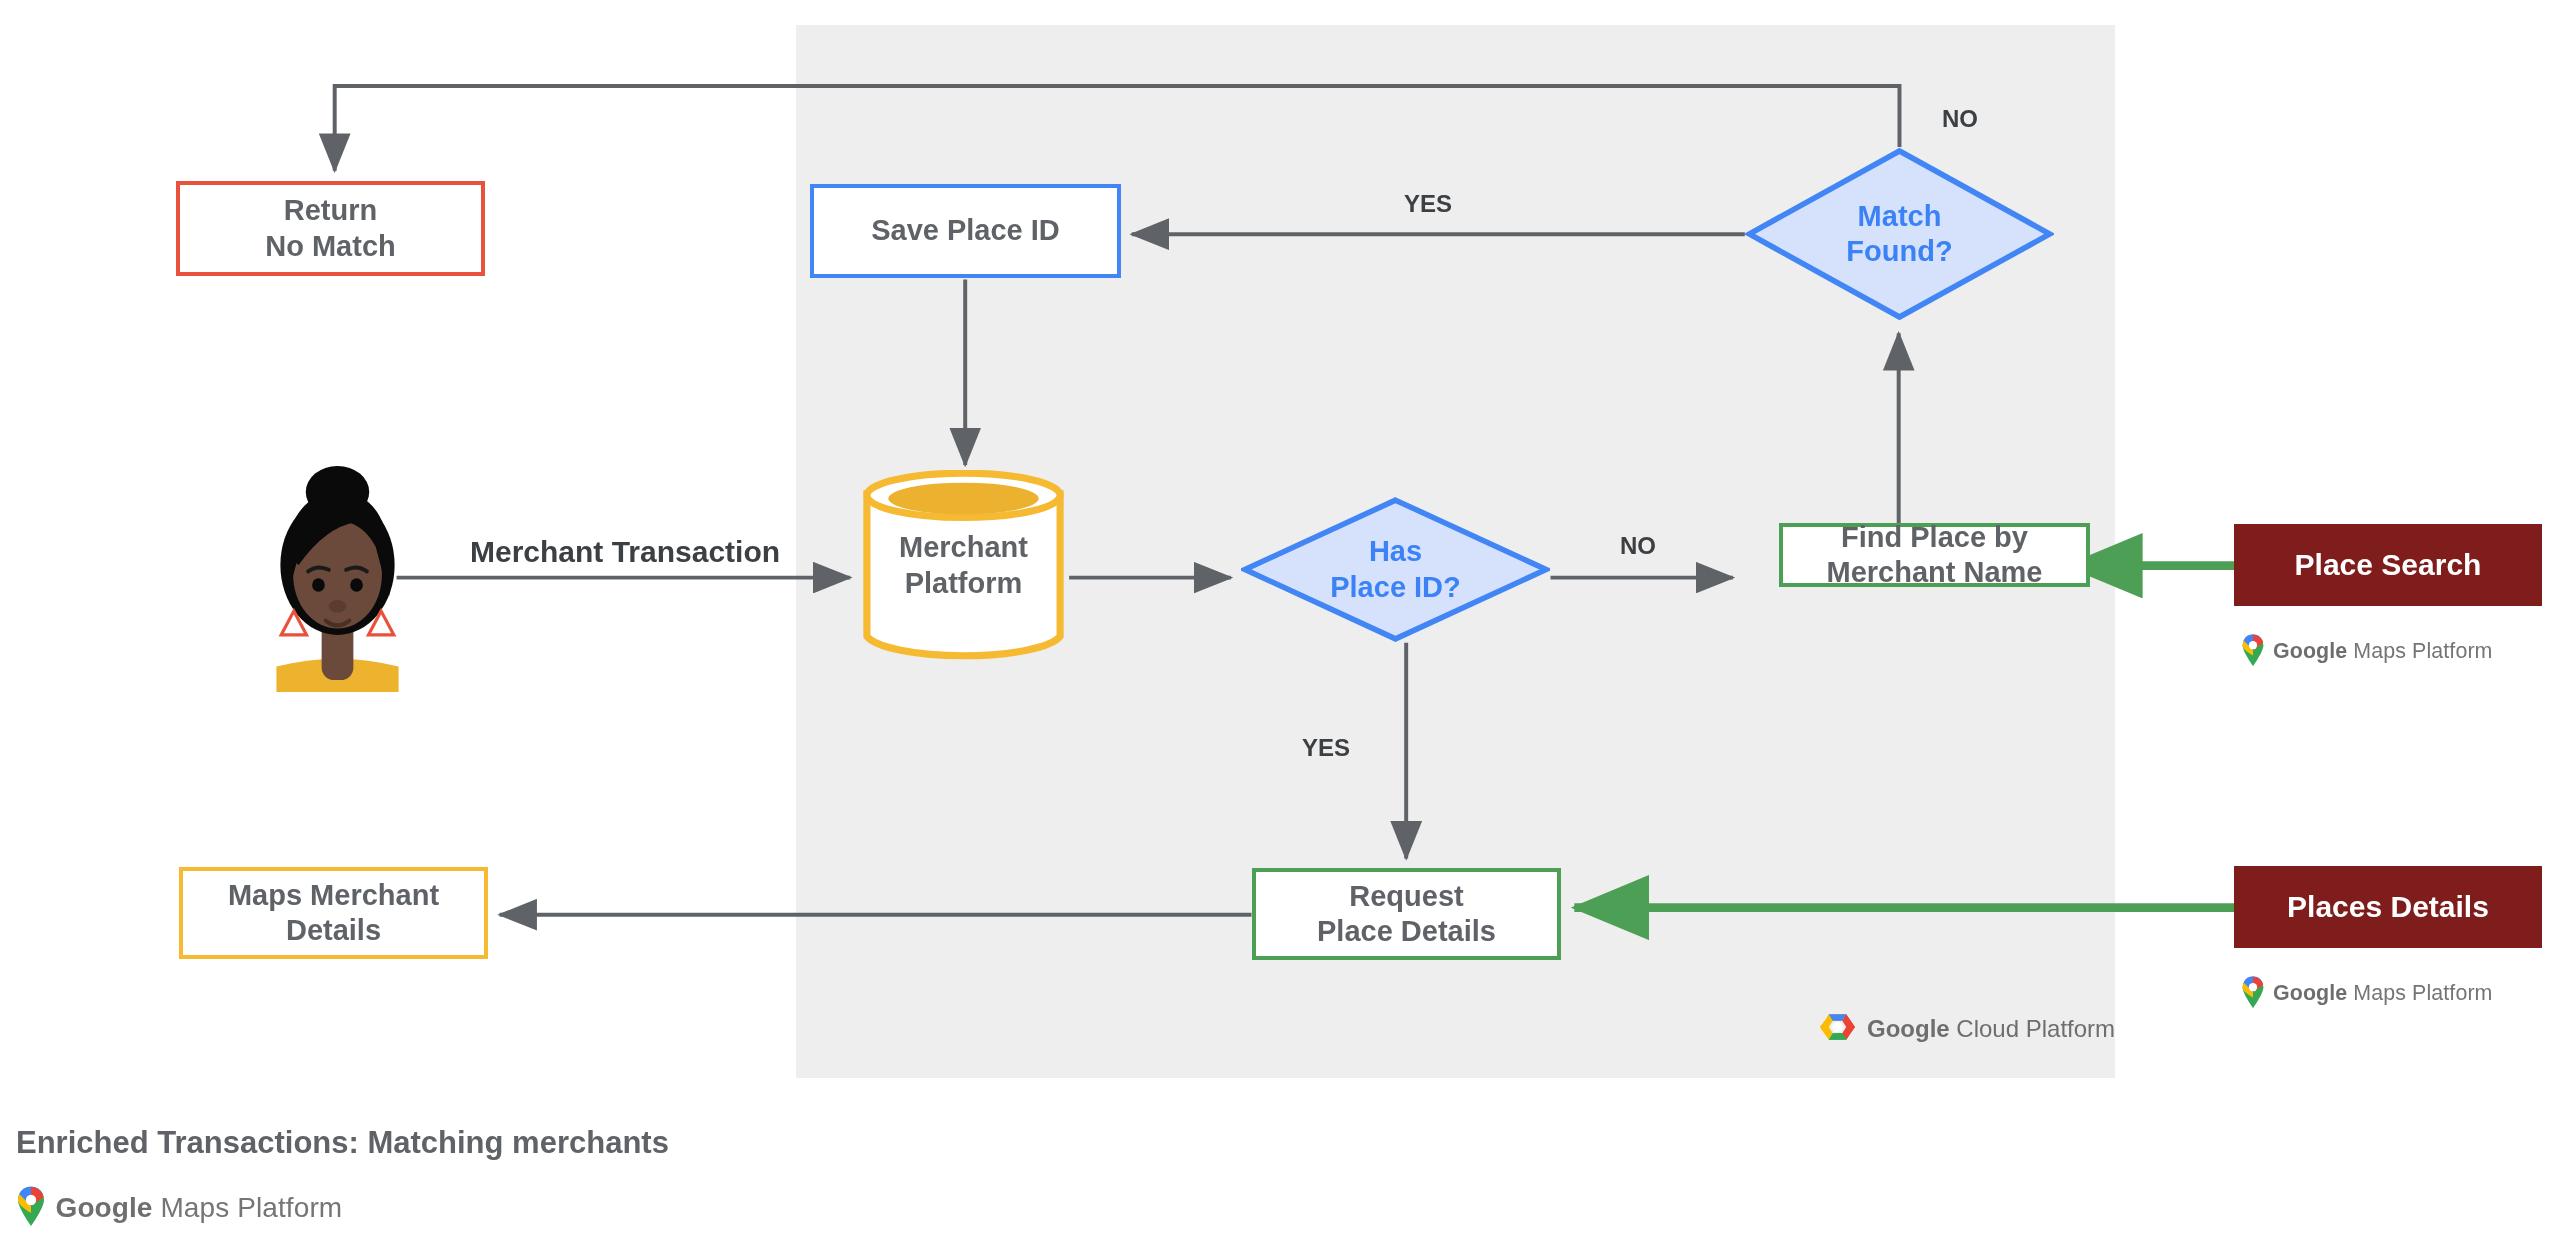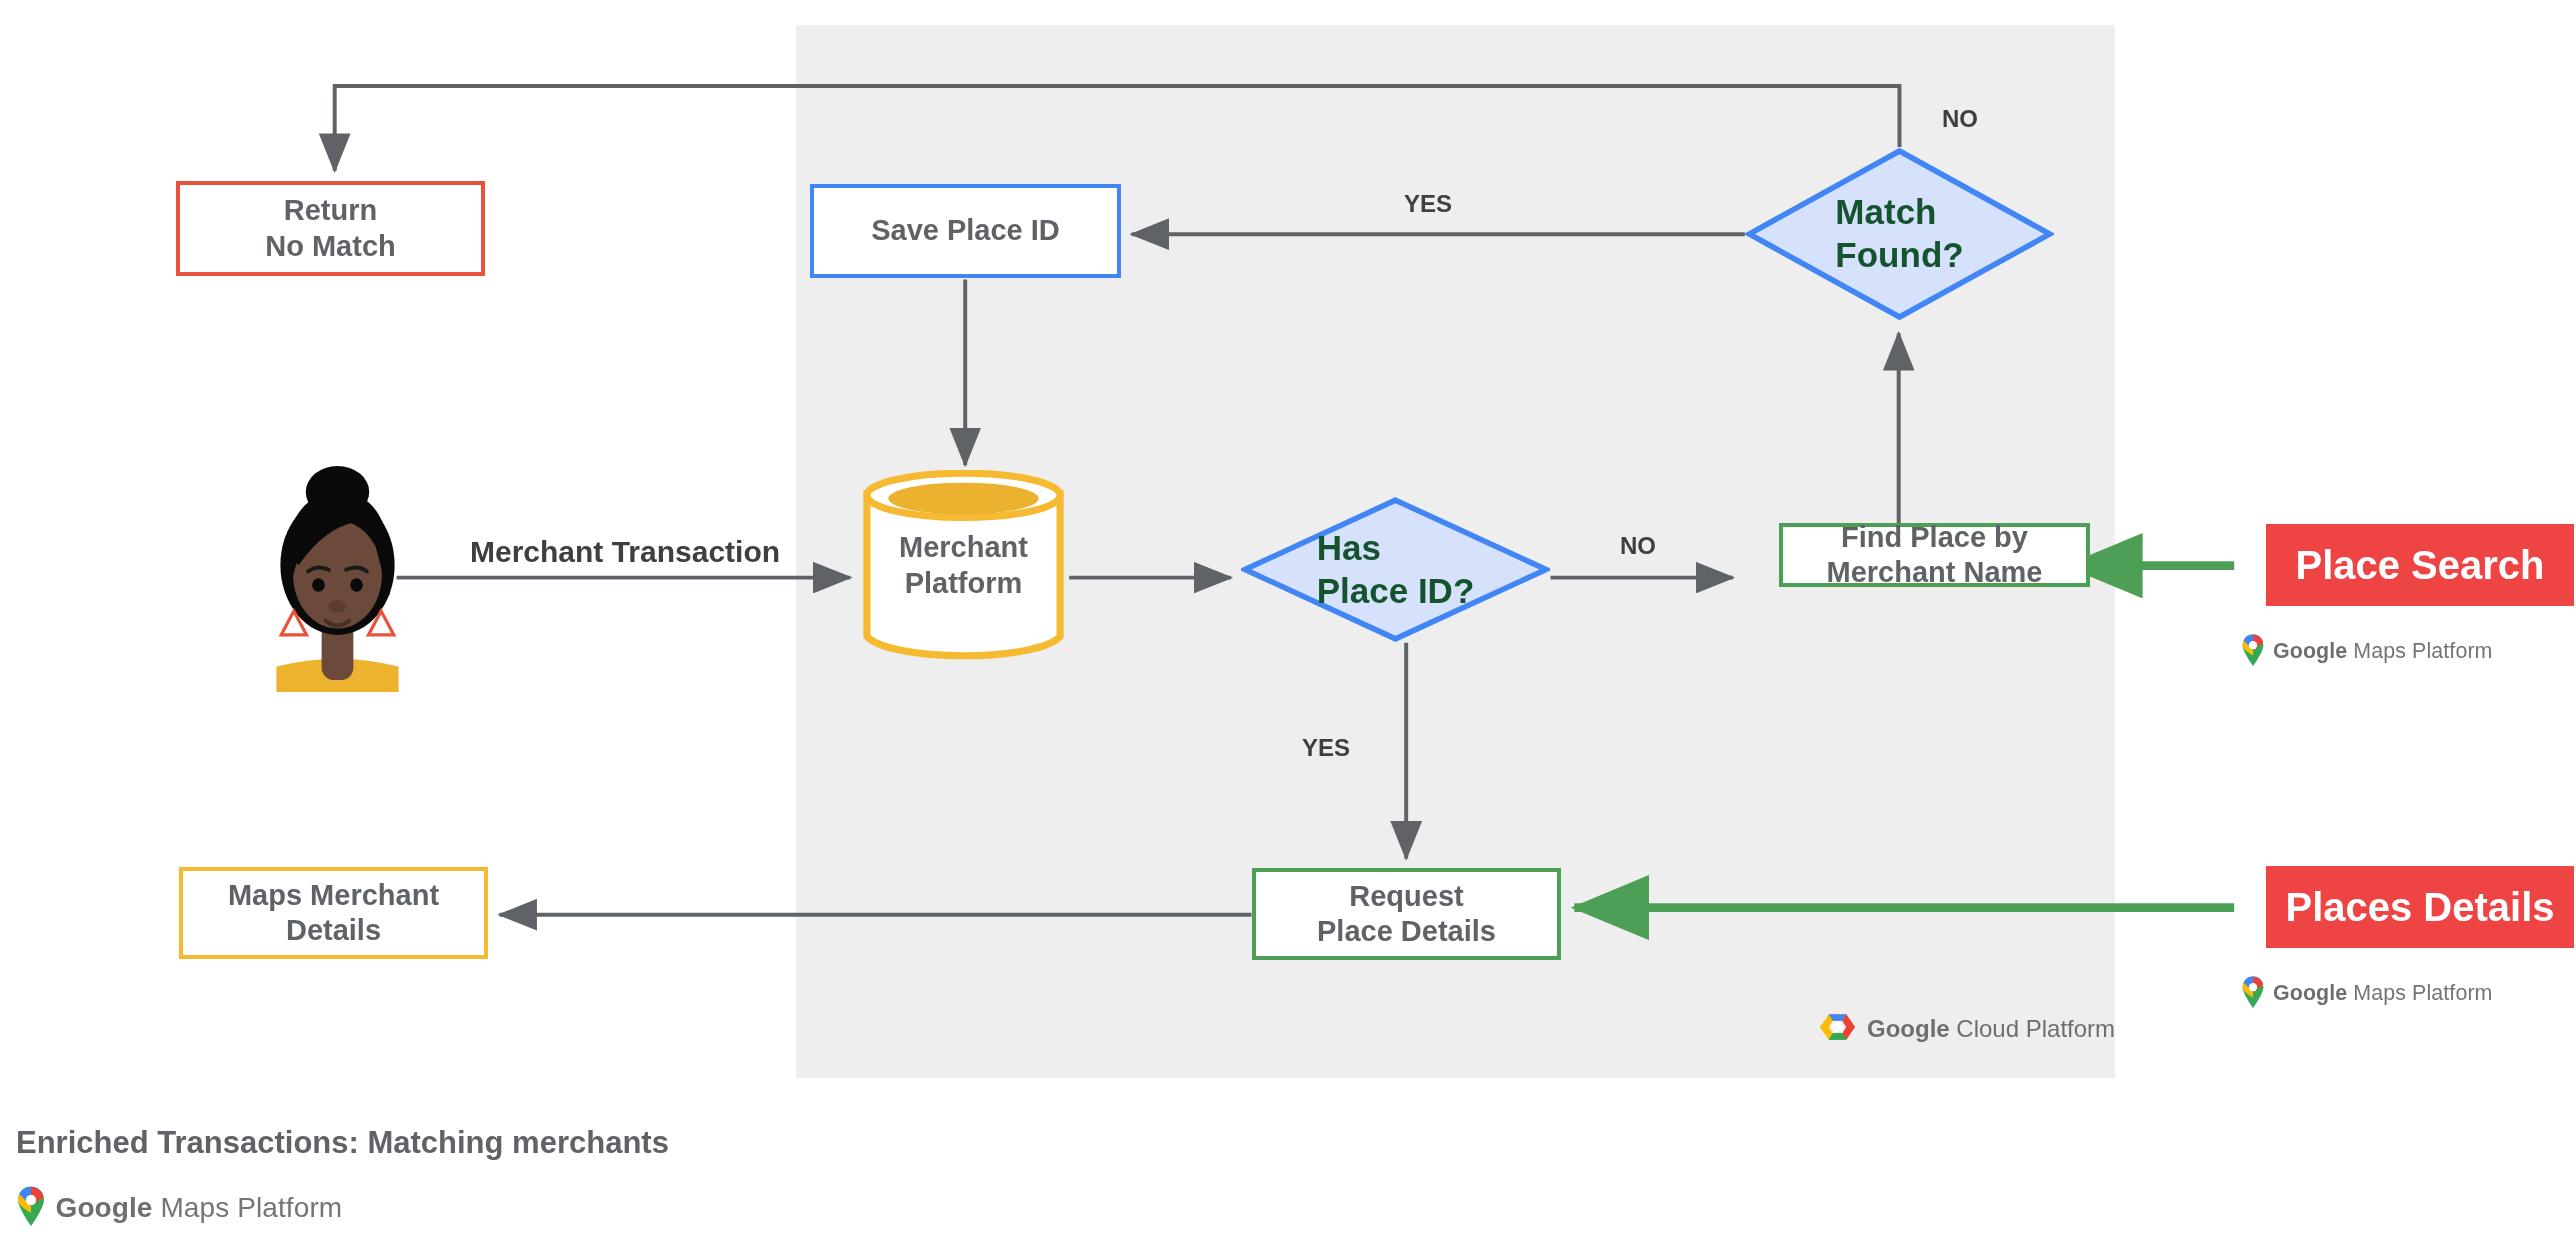--- a/index.html
+++ b/index.html
@@ -83,24 +83,24 @@
     position: absolute;
   }
   .diamond-wrap svg { position: absolute; left: 0; top: 0; }
   .diamond-label {
     position: absolute;
     left: 0; top: 0;
     width: 100%; height: 100%;
     display: flex;
     align-items: center;
     justify-content: center;
-    text-align: left;
-    color: #14532d;
-    font-weight: bold;
-    font-size: 35px;
+    text-align: center;
+    color: #3b82f6;
+    font-weight: bold;
+    font-size: 29px;
     line-height: 1.22;
     white-space: pre-line;
     pointer-events: none;
   }
   .d-match   { left: 1745px; top: 147px;  width: 309px; height: 174px; }
   .d-hasid   { left: 1241px; top: 496px;  width: 309px; height: 147px; }
 
   
   .cylinder {
     left: 861px; top: 470px; width: 205px; height: 190px;
@@ -111,29 +111,28 @@
     display: flex; align-items: center; justify-content: center;
     text-align: center;
     color: #5f6368; font-weight: bold; font-size: 29px;
     line-height: 1.25; white-space: pre-line;
     pointer-events: none;
   }
 
   
   .api-chip {
     box-sizing: border-box;
-    background: #ef4444;
+    background: #7f1d1d;
     color: #ffffff;
     font-weight: bold;
-    font-size: 40px;
+    font-size: 30px;
     display: flex;
     align-items: center;
     justify-content: center;
     text-align: center;
-    margin-left: 32px;
   }
   .chip-search  { left: 2234px; top: 524px;  width: 308px; height: 82px; }
   .chip-details { left: 2234px; top: 866px; width: 308px; height: 82px; }
 
   
   .gmp-lockup {
     display: flex;
     align-items: center;
     gap: 8px;
   }

